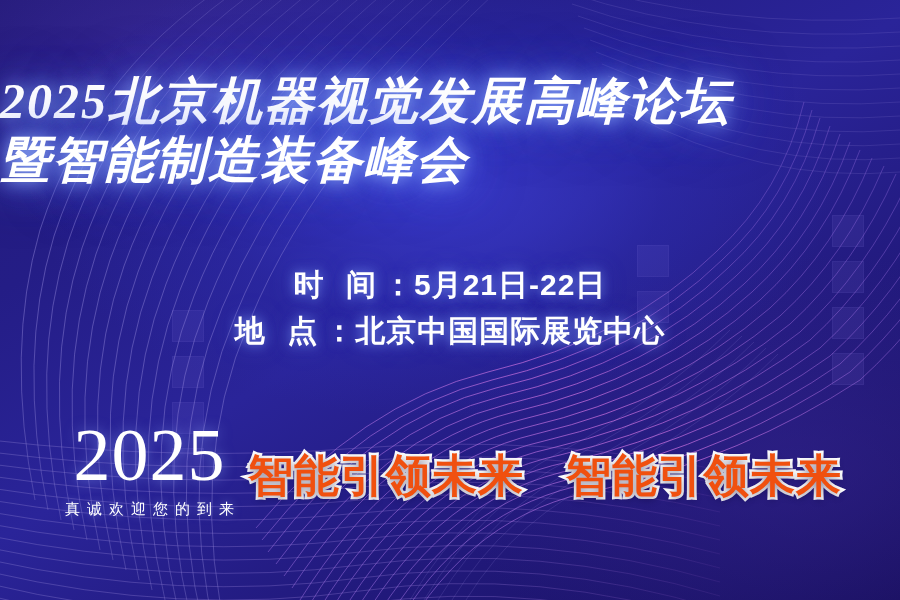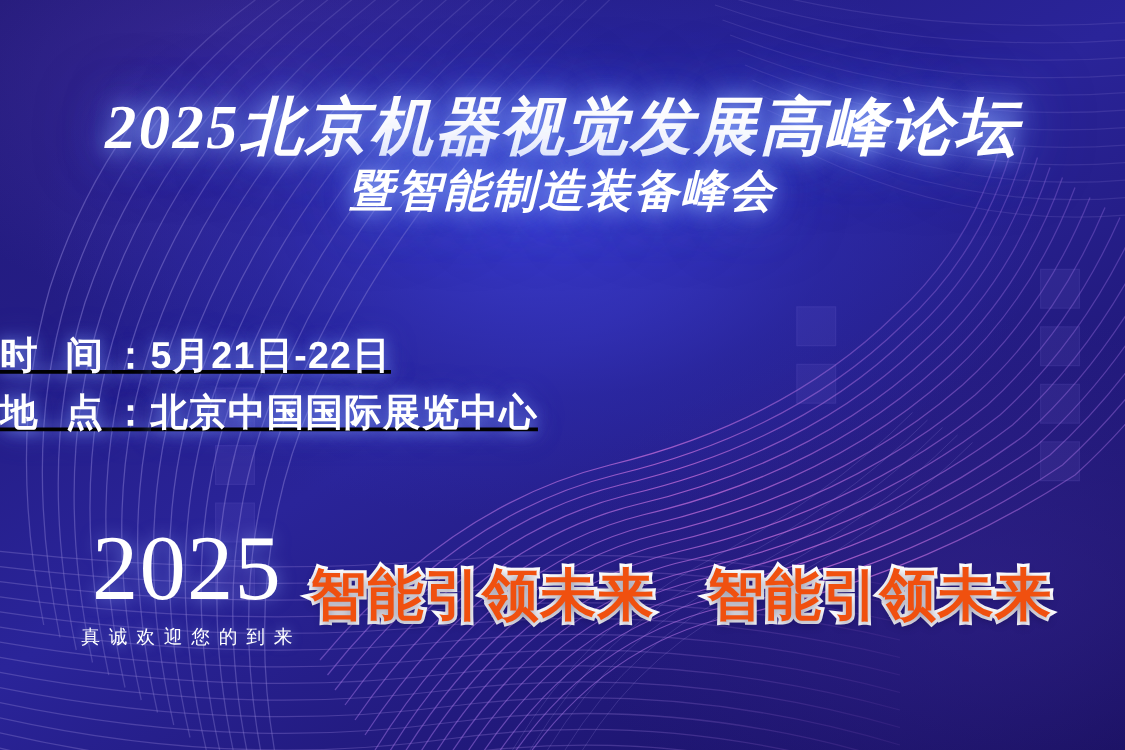--- a/index.html
+++ b/index.html
@@ -38,43 +38,42 @@
   }
   #col-left  { left: 172px; top: 310px; }
   #col-mid   { left: 637px; top: 245px; }
   #col-right { left: 832px; top: 215px; }
 
   #title-wrap {
     position: absolute;
     left: 0;
     right: 0;
     top: 76px;
-    text-align: center;
   }
   .title-line {
     font-family: "Liberation Serif", serif;
     font-weight: bold;
     font-style: italic;
     color: #ffffff;
     letter-spacing: 2px;
     line-height: 1.02;
     text-shadow:
       0 0 18px rgba(150,180,255,0.95),
       0 0 38px rgba(90,120,255,0.75),
       0 0 60px rgba(60,90,230,0.5);
   }
   #title-main { font-size: 50px; }
-  #title-sub  { font-size: 36px; margin-top: 8px; }
+  #title-sub  { font-size: 50px; margin-top: 8px; }
 
   #info-wrap {
     position: absolute;
     left: 0;
     right: 0;
     top: 262px;
-    text-decoration: underline;
+    text-align: center;
   }
   .info-line {
     color: #ffffff;
     font-size: 30px;
     font-weight: bold;
     letter-spacing: 1px;
     line-height: 1.52;
     text-shadow: 0 0 12px rgba(140,170,255,0.75), 0 0 26px rgba(70,100,230,0.45);
   }
   .info-label { letter-spacing: 7px; }

